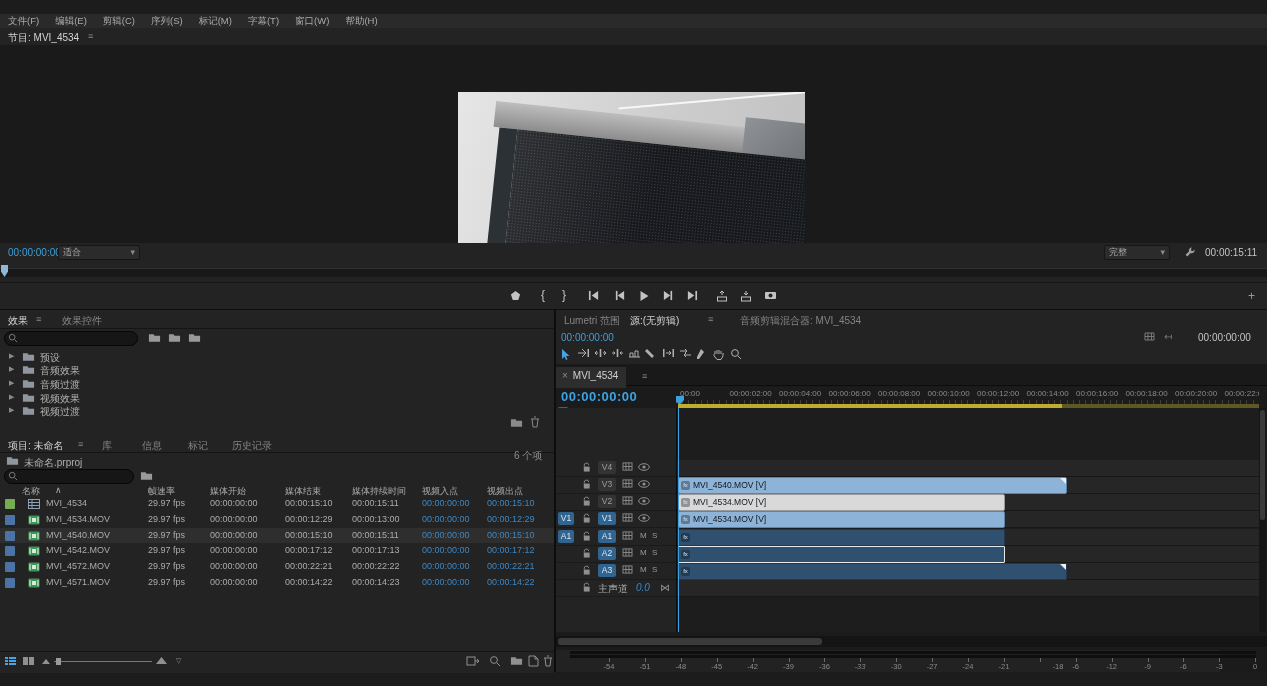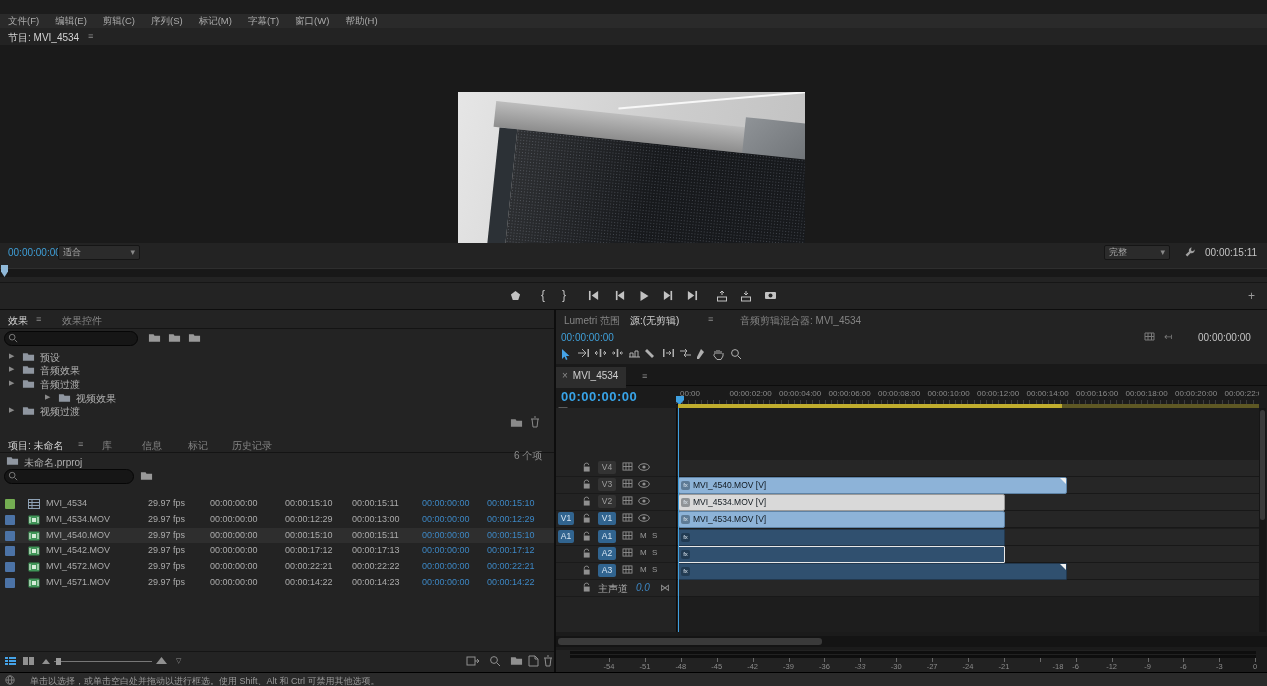--- a/index.html
+++ b/index.html
@@ -259,21 +259,21 @@
         </div>
         <div class="tree-row" style="top: 27px;">
           <span class="tree-car">▶</span>
           <span class="abs icon" style="left:22px;top:1px;color:#8f96a0;">
             <svg width="13" height="11" viewBox="0 0 14 11">
               <path d="M1 2h5l1 1.6h6V10H1z" fill="currentColor"></path>
             </svg>
           </span>
           <span class="abs" style="left:40px;top:1px;color:#b0b0b0;">音频过渡</span>
         </div>
-        <div class="tree-row" style="top: 40.5px; margin-left: 36px;">
+        <div class="tree-row" style="top: 40.5px;">
           <span class="tree-car">▶</span>
           <span class="abs icon" style="left:22px;top:1px;color:#8f96a0;">
             <svg width="13" height="11" viewBox="0 0 14 11">
               <path d="M1 2h5l1 1.6h6V10H1z" fill="currentColor"></path>
             </svg>
           </span>
           <span class="abs" style="left:40px;top:1px;color:#b0b0b0;">视频效果</span>
         </div>
         <div class="tree-row" style="top: 54px;">
           <span class="tree-car">▶</span>
@@ -319,20 +319,30 @@
             <circle cx="5" cy="5" r="3.4" fill="none" stroke="currentColor"></circle>
             <path d="M8 8l3 3" stroke="currentColor"></path>
           </svg>
       </span>
     </div>
     <span class="abs icon" style="left:140px;top:35px;color:#999;">
         <svg width="13" height="11" viewBox="0 0 14 11">
           <path d="M1 2h5l1 1.6h6V10H1z" fill="currentColor"></path>
         </svg>
       </span>
+    <div class="pj-head" id="pj-head">
+        <span class="cell" style="left: 22px; top: 1px;">名称</span>
+        <span class="cell" style="left: 55px; top: 1px;">∧</span>
+        <span class="cell" style="left: 148px; top: 1px;">帧速率</span>
+        <span class="cell" style="left: 210px; top: 1px;">媒体开始</span>
+        <span class="cell" style="left: 285px; top: 1px;">媒体结束</span>
+        <span class="cell" style="left: 352px; top: 1px;">媒体持续时间</span>
+        <span class="cell" style="left: 422px; top: 1px;">视频入点</span>
+        <span class="cell" style="left: 487px; top: 1px;">视频出点</span>
+      </div>
     <div class="pj-rows" id="pj-rows">
         <div class="pj-row" style="top: 0px;">
           <div class="chip" style="background: rgb(116, 173, 82);"></div>
           <span class="abs icon" style="left: 28px; top: 3px;">
             <svg width="12" height="10" viewBox="0 0 12 10">
               <rect x="0.5" y="0.5" width="11" height="9" fill="none" stroke="#8fa2b5"></rect>
               <path d="M1 3.5h10M1 6.5h10M4 1v8" stroke="#8fa2b5"></path>
             </svg>
           </span>
           <span class="cell" style="left: 46px;">MVI_4534</span>
@@ -832,23 +842,13 @@
         <span class="mlab" style="left: 591.5px;">-9</span>
         <div class="mtick" style="left: 627.4px;"></div>
         <span class="mlab" style="left: 627.4px;">-6</span>
         <div class="mtick" style="left: 663.3px;"></div>
         <span class="mlab" style="left: 663.3px;">-3</span>
         <div class="mtick" style="left: 699.2px;"></div>
         <span class="mlab" style="left: 699.2px;">0</span>
       </div>
   </div>
 
-  <div class="abs statusbar">
-    <span class="abs icon" style="left:5px;top:2px;color:#8a8a8a;">
-      <svg width="10" height="10" viewBox="0 0 12 12">
-          <circle cx="6" cy="6" r="5" fill="none" stroke="currentColor"></circle>
-          <ellipse cx="6" cy="6" rx="2.2" ry="5" fill="none" stroke="currentColor"></ellipse>
-          <path d="M1 6h10" stroke="currentColor"></path>
-        </svg>
-    </span>
-    <span class="abs" style="left:30px;top:2px;">单击以选择，或单击空白处并拖动以进行框选。使用 Shift、Alt 和 Ctrl 可禁用其他选项。</span>
-  </div>
 </div>
 
 </body></html>

